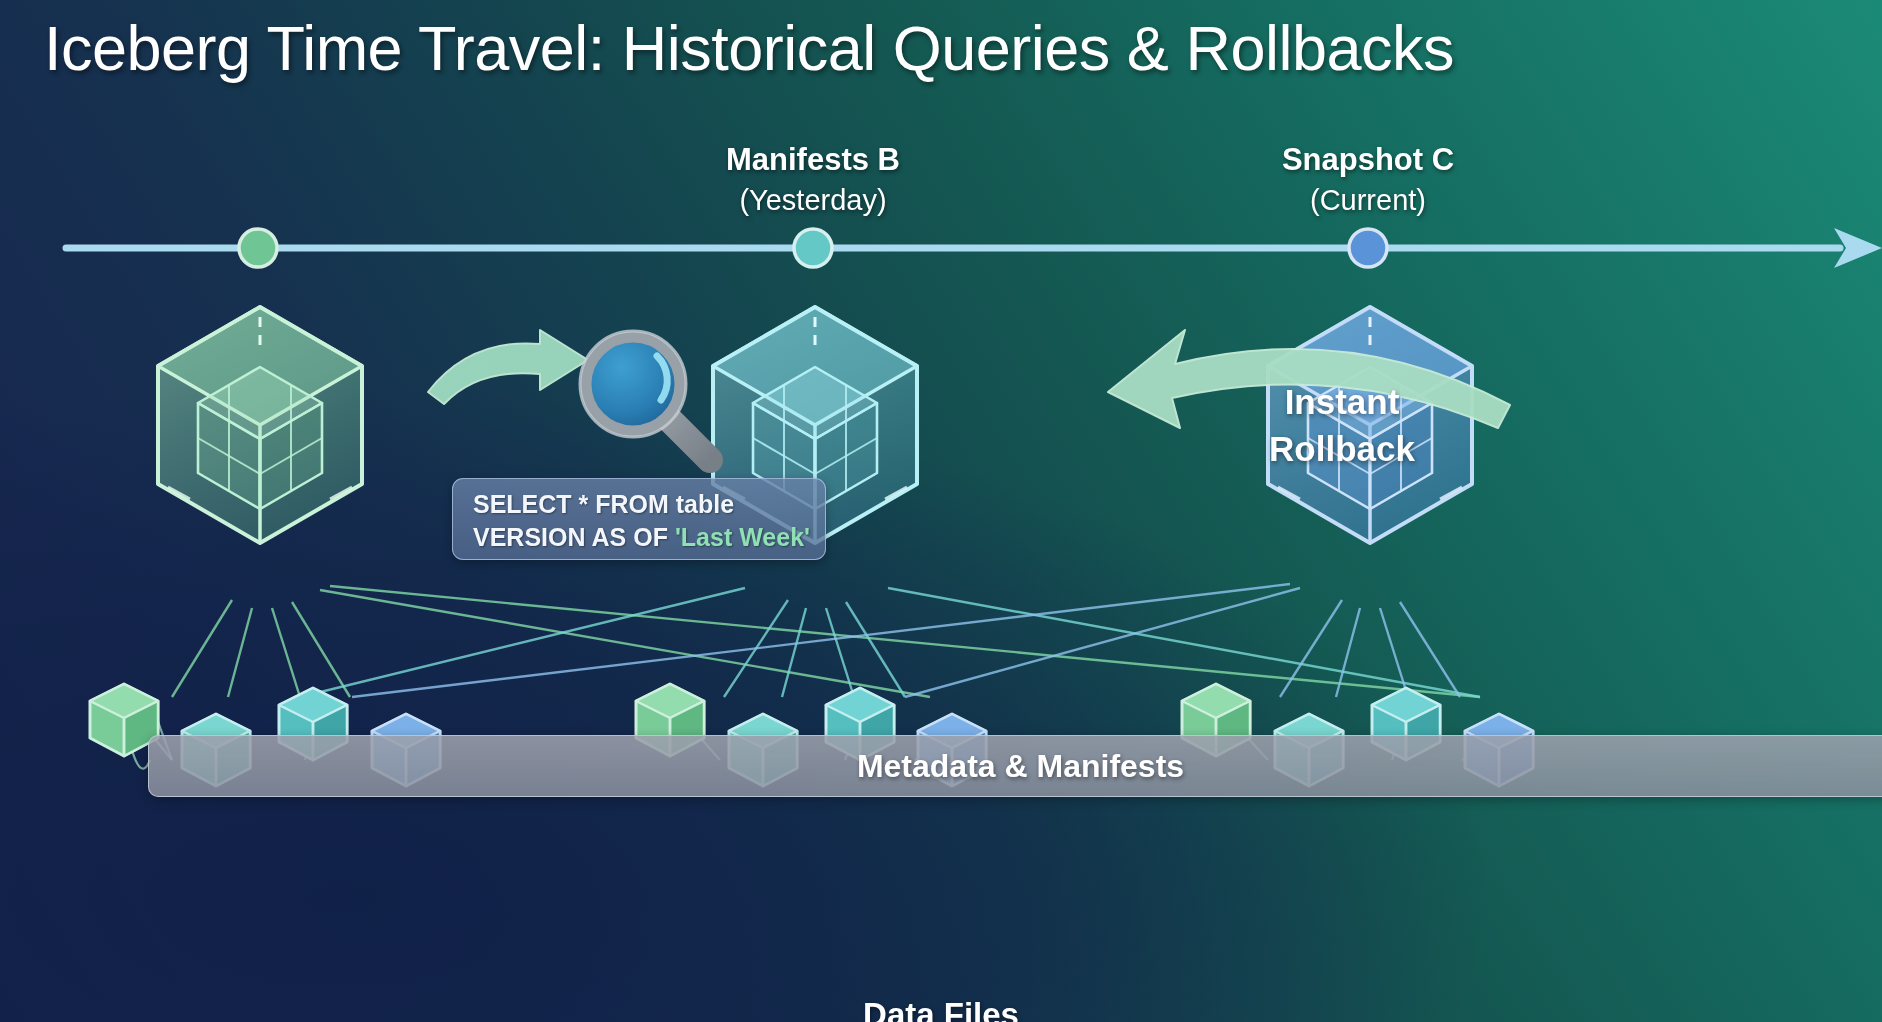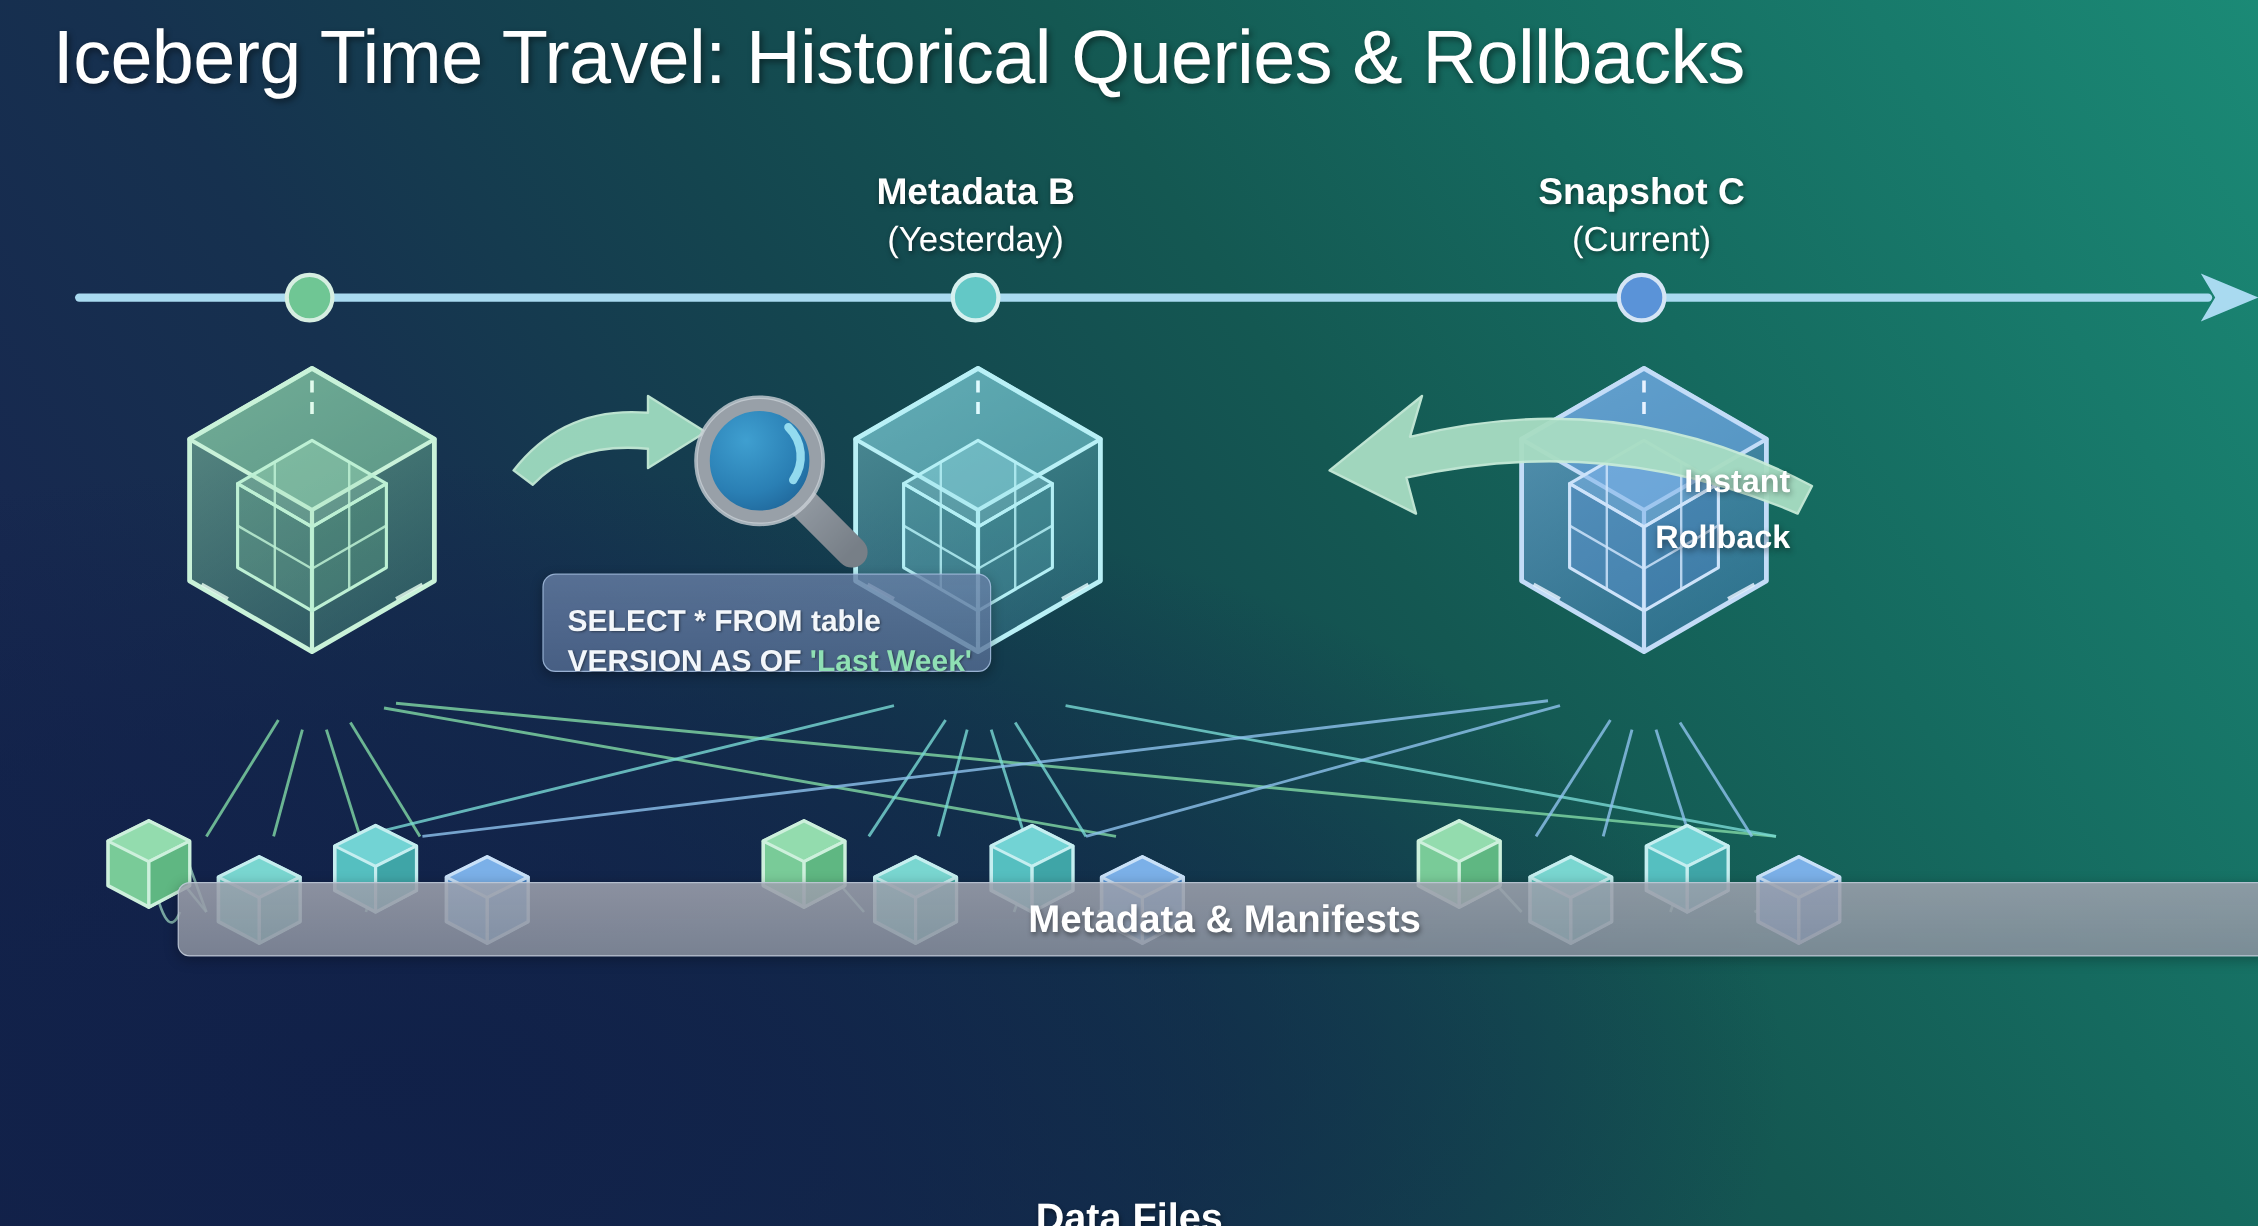--- a/index.html
+++ b/index.html
@@ -83,40 +83,40 @@
   #sql-box {
     position: absolute;
     left: 452px;
     top: 478px;
     width: 374px;
     height: 82px;
     border-radius: 11px;
     background: linear-gradient(180deg, rgba(104,128,166,0.80) 0%, rgba(86,110,148,0.78) 100%);
     border: 1.5px solid rgba(175,200,232,0.75);
     box-sizing: border-box;
-    padding: 23px 0 0 20px;
+    padding: 9px 0 0 20px;
     box-shadow: 0 3px 10px rgba(0,0,0,0.3);
   }
   .sql-line {
     font-size: 25px;
     font-weight: bold;
     color: #f3f7fb;
     line-height: 33px;
     white-space: nowrap;
     text-shadow: 1px 1px 2px rgba(0,0,0,0.4);
   }
   .sql-lit { color: #8fe0b4; }
 
   #rollback-label {
     position: absolute;
     left: 1192px;
     top: 378px;
     width: 300px;
-    text-align: right;
-    font-size: 27px;
+    text-align: center;
+    font-size: 35px;
     font-weight: bold;
     color: #ffffff;
     line-height: 47px;
     text-shadow: 1px 2px 5px rgba(0,0,0,0.45);
   }
 
   #metadata-bar {
     position: absolute;
     left: 148px;
     top: 735px;
@@ -154,21 +154,21 @@
 </head>
 <body>
 
 <div id="stage">
 
   <div id="bg"></div>
 
   <div id="title">Iceberg Time Travel: Historical Queries &amp; Rollbacks</div>
 
   <div class="snap-label" id="label-b">
-    <span class="name">Metadata B</span>
+    <span class="name">Manifests B</span>
     <span class="when">(Yesterday)</span>
   </div>
   <div class="snap-label" id="label-c">
     <span class="name">Snapshot C</span>
     <span class="when">(Current)</span>
   </div>
 
   <svg class="layer" viewBox="0 0 1882 1022">
     <defs>
       <linearGradient id="gradCubeA" x1="0" y1="0" x2="0.5" y2="1">

